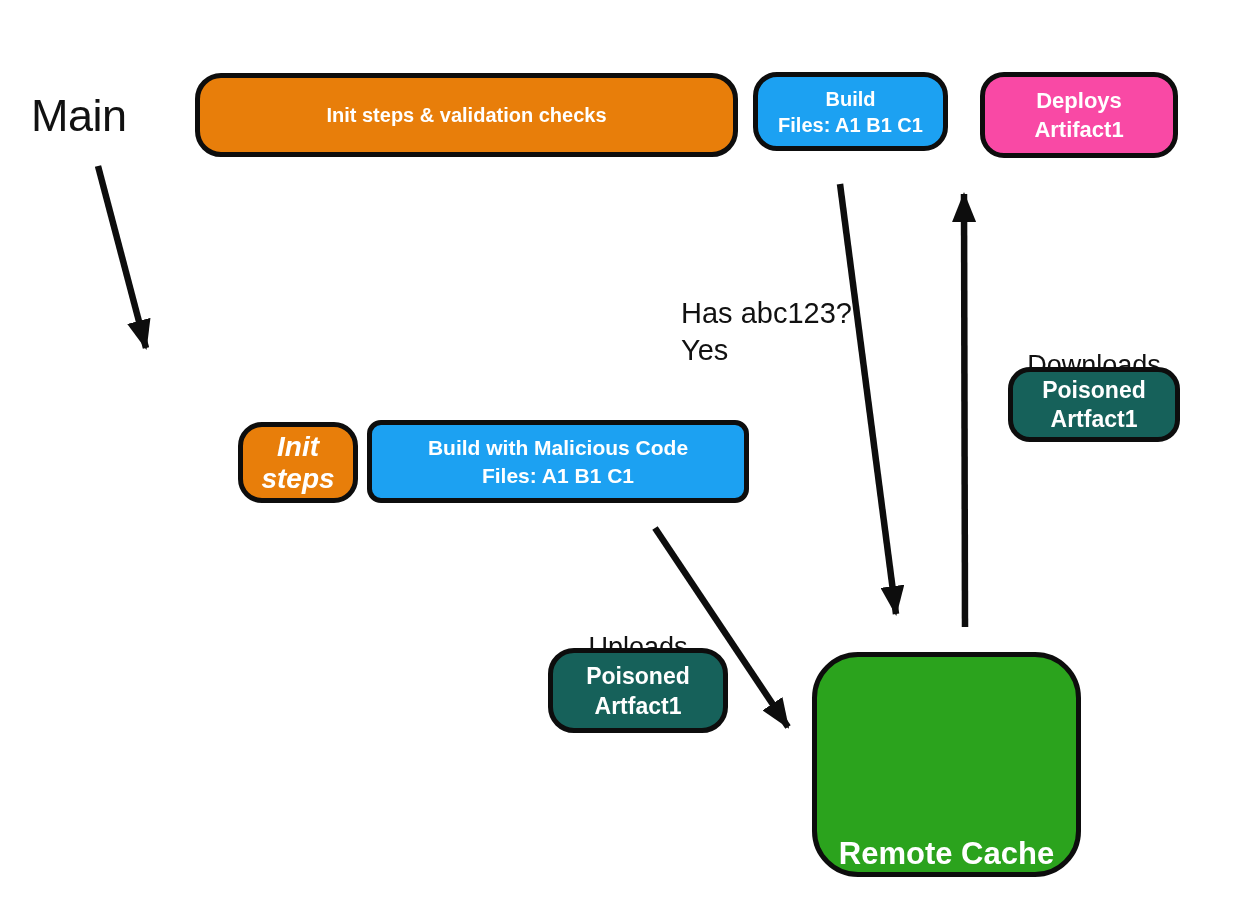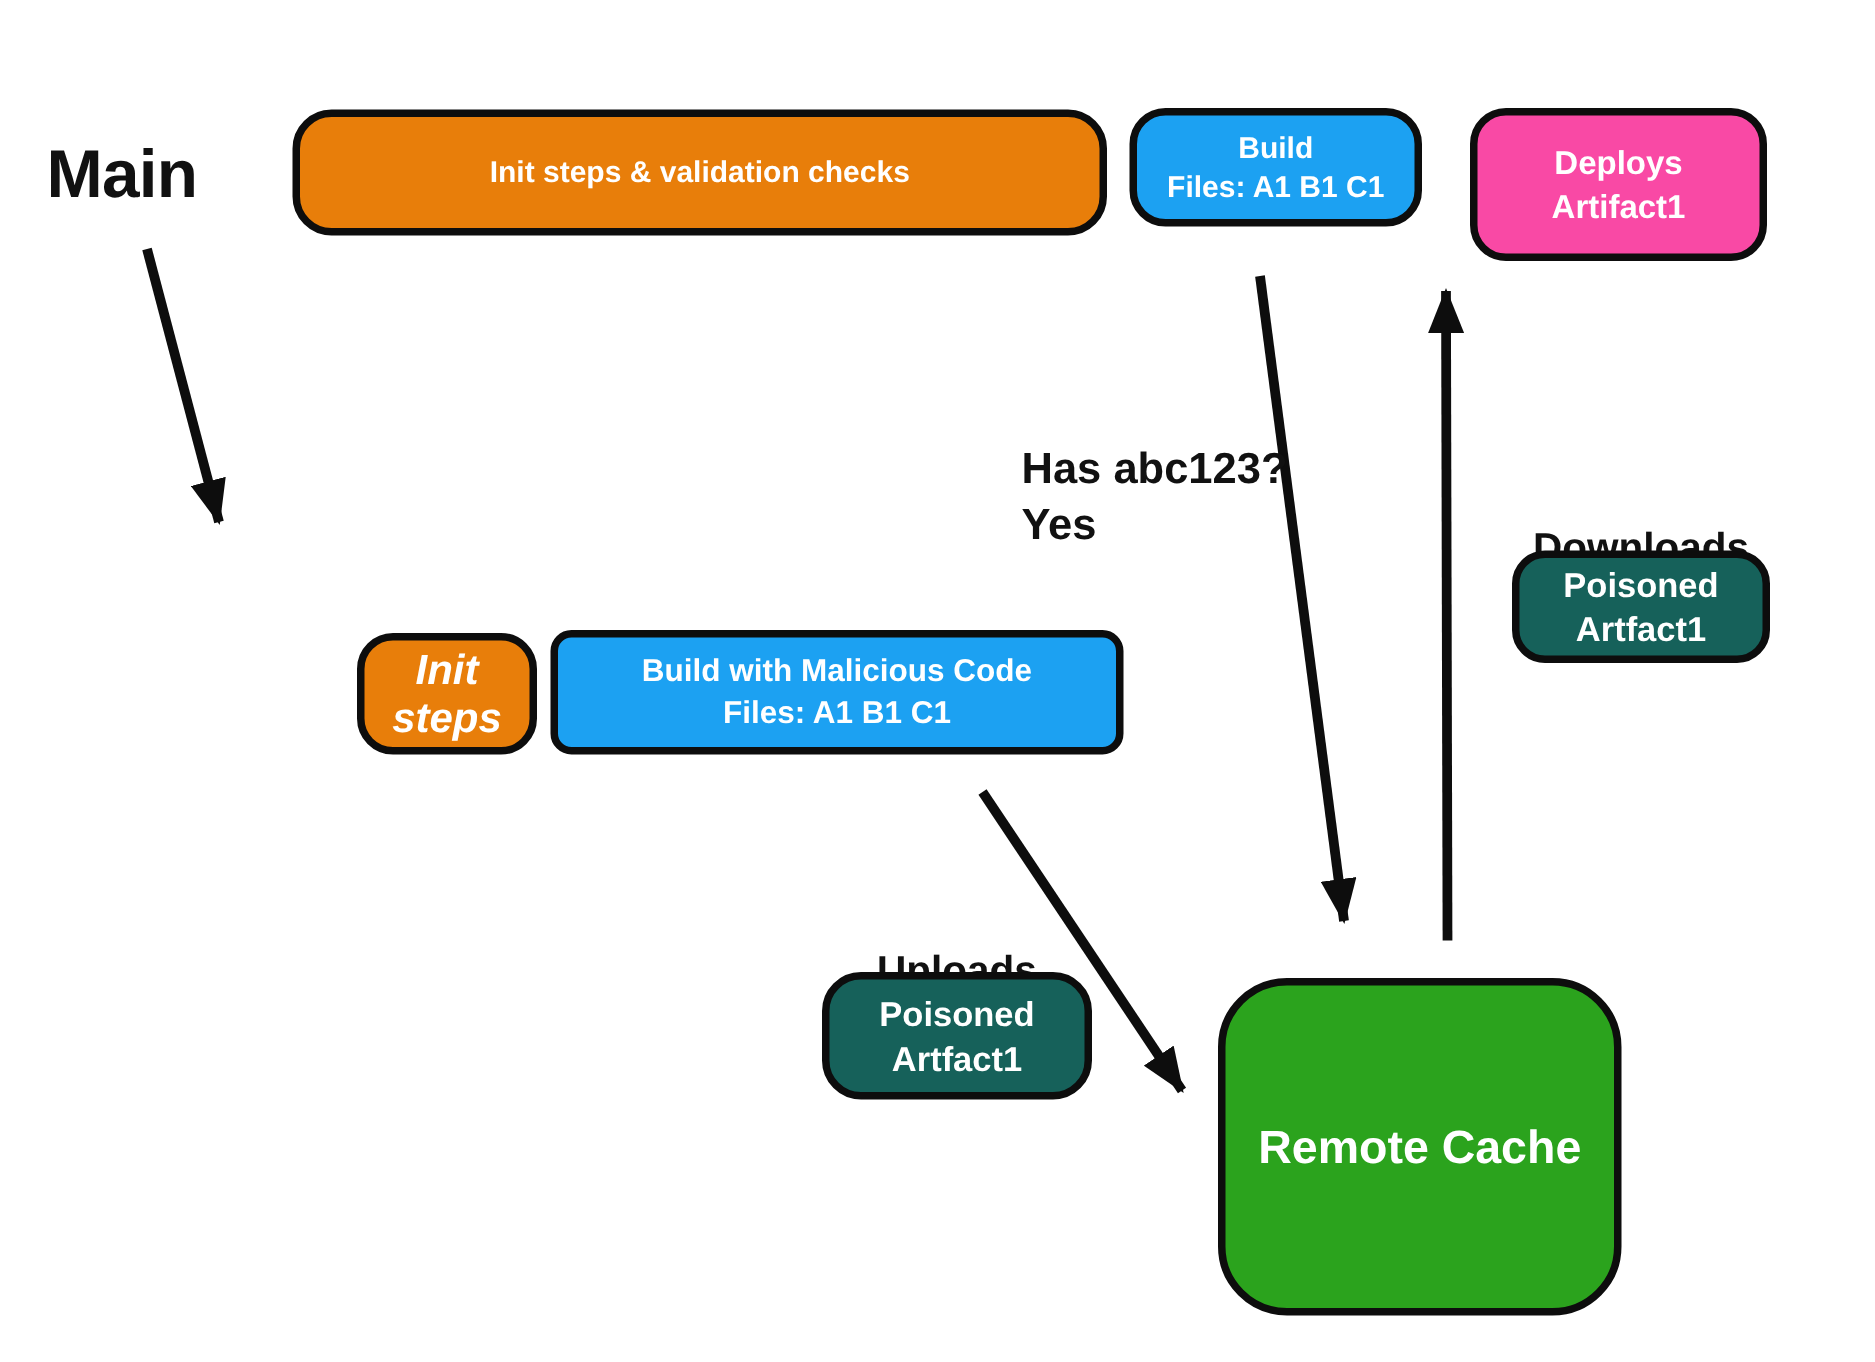--- a/index.html
+++ b/index.html
@@ -40,46 +40,45 @@
   .node .line { display: block; }
   .node-orange { background: #e87e0a; }
   .node-blue   { background: #1ca1f2; }
   .node-pink   { background: #f949a5; }
   .node-teal   { background: #16615a; }
   .node-green  { background: #2ba31d; }
 
   .txt {
     position: absolute;
     color: #111111;
-    font-weight: bold;
   }
   .txt-big {
     font-size: 44px;
     line-height: 52px;
     letter-spacing: -0.5px;
   }
   .txt-mid {
     font-size: 29px;
     line-height: 37px;
   }
   .txt-label {
     font-size: 27px;
     line-height: 30px;
     text-align: center;
     margin-top: 24px;
   }
 
   #node-init-validation { left: 195px; top: 73px;  width: 543px; height: 84px; border-radius: 26px; font-size: 20px; }
   #node-build           { left: 753px; top: 72px;  width: 195px; height: 79px; border-radius: 24px; font-size: 20px; line-height: 26px; }
-  #node-deploys         { left: 980px; top: 72px;  width: 198px; height: 102px; border-radius: 24px; font-size: 22px; line-height: 29px; text-align: center; }
+  #node-deploys         { left: 980px; top: 72px;  width: 198px; height: 86px; border-radius: 24px; font-size: 22px; line-height: 29px; text-align: center; }
   #node-init-steps      { left: 238px; top: 422px; width: 120px; height: 81px; border-radius: 24px; font-size: 28px; font-style: italic; }
   #node-build-malicious { left: 367px; top: 420px; width: 382px; height: 83px; border-radius: 14px; font-size: 21px; line-height: 28px; }
   #node-poisoned-upload   { left: 548px; top: 648px; width: 180px; height: 85px; border-radius: 26px; font-size: 23px; line-height: 30px; }
   #node-poisoned-download { left: 1008px; top: 367px; width: 172px; height: 75px; border-radius: 22px; font-size: 23px; line-height: 29px; }
-  #node-remote-cache    { left: 812px; top: 652px; width: 269px; height: 225px; border-radius: 46px; font-size: 31px; }
+  #node-remote-cache    { left: 812px; top: 652px; width: 269px; height: 225px; border-radius: 46px; font-size: 31px; justify-content: flex-end; }
 
   #label-main      { left: 31px;  top: 90px; font-size: 45px; }
   #label-innocent  { left: 44px;  top: 384px; }
   #label-has-abc   { left: 681px; top: 295px; }
   #label-downloads { left: 1008px; top: 326px; width: 172px; }
   #label-uploads   { left: 548px;  top: 608px; width: 180px; }
 </style>
 </head>
 <body>
 

